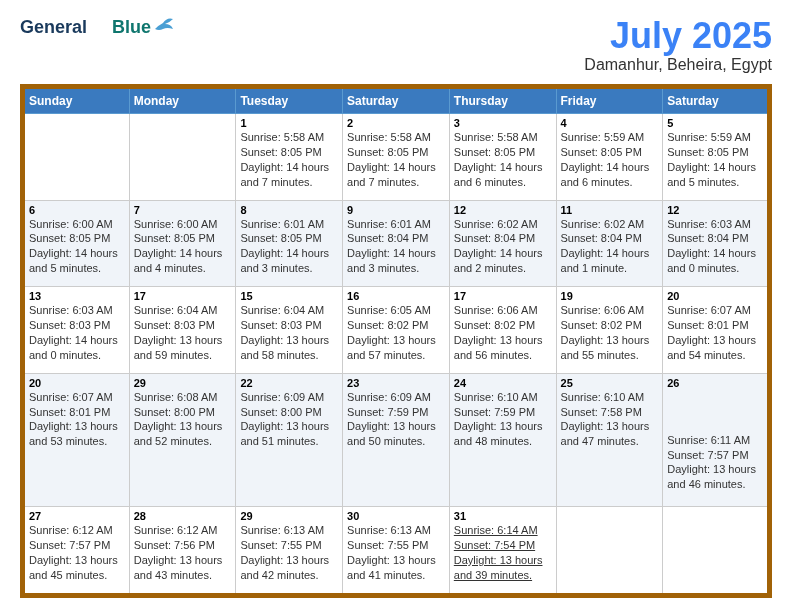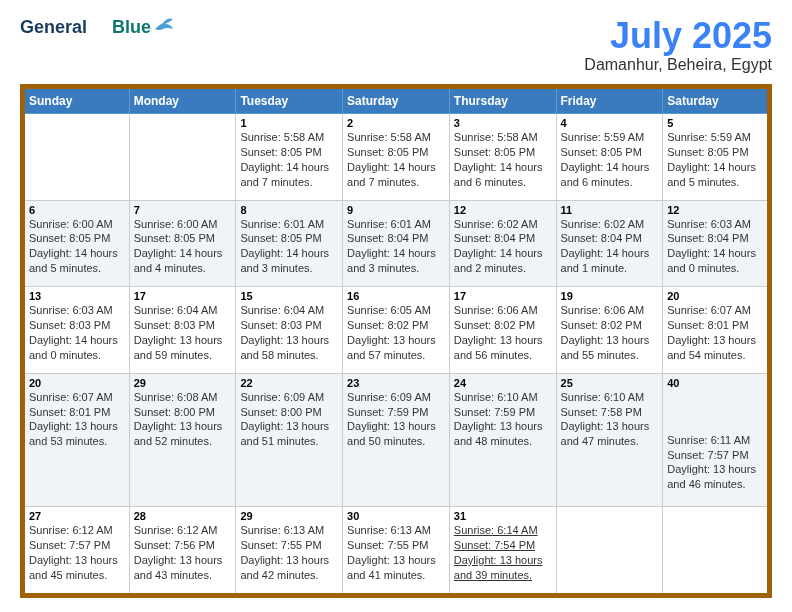--- a/index.html
+++ b/index.html
@@ -311,21 +311,21 @@
 and 48 minutes.</div>
           </td>
           <td>
             <span class="day-num">25</span>
             <div class="cell-info" style="white-space: pre-line;">Sunrise: 6:10 AM
 Sunset: 7:58 PM
 Daylight: 13 hours
 and 47 minutes.</div>
           </td>
           <td>
-            <span class="day-num">40</span>
+            <span class="day-num">26</span>
             <div class="cell-info" style="white-space: pre-line; margin-top: 44px;">Sunrise: 6:11 AM
 Sunset: 7:57 PM
 Daylight: 13 hours
 and 46 minutes.</div>
           </td>
         </tr>
         <tr>
           <td>
             <span class="day-num">27</span>
             <div class="cell-info" style="white-space: pre-line;">Sunrise: 6:12 AM

